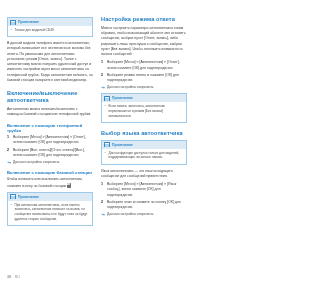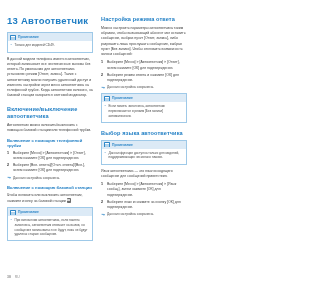--- a/index.html
+++ b/index.html
@@ -96,23 +96,20 @@
 </style>
 </head>
 <body>
 
 <div class="page">
 
   <div class="cols">
 
     <div class="col">
 
-      <div class="chapter-title">
-        <span class="num">13</span><span>Автоответчик</span>
-      </div>
 
       <div class="note">
         <div class="note-head">
           <span class="note-icon"></span>
           <span class="note-title">Примечание</span>
         </div>
         <div class="note-body">
           <div class="note-li">Только для моделей CD49.</div>
         </div>
       </div>

